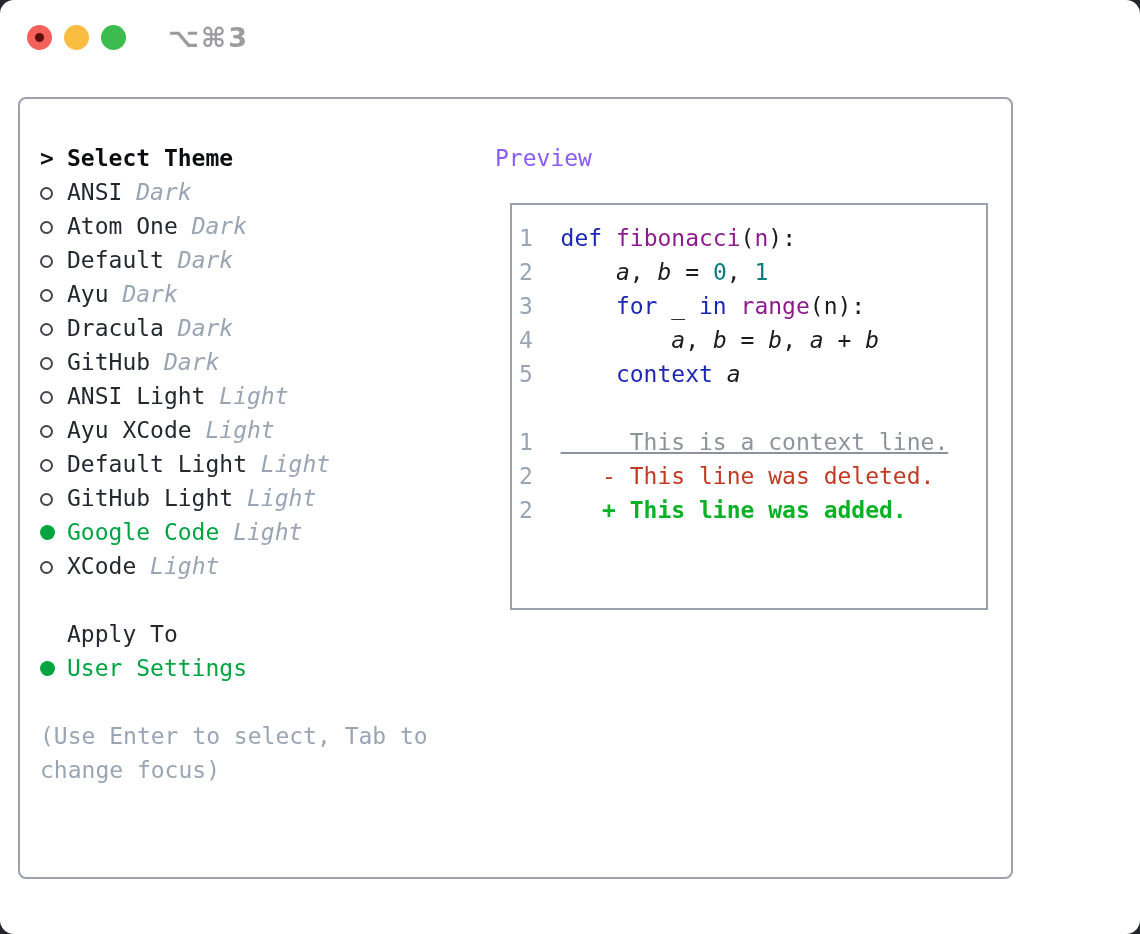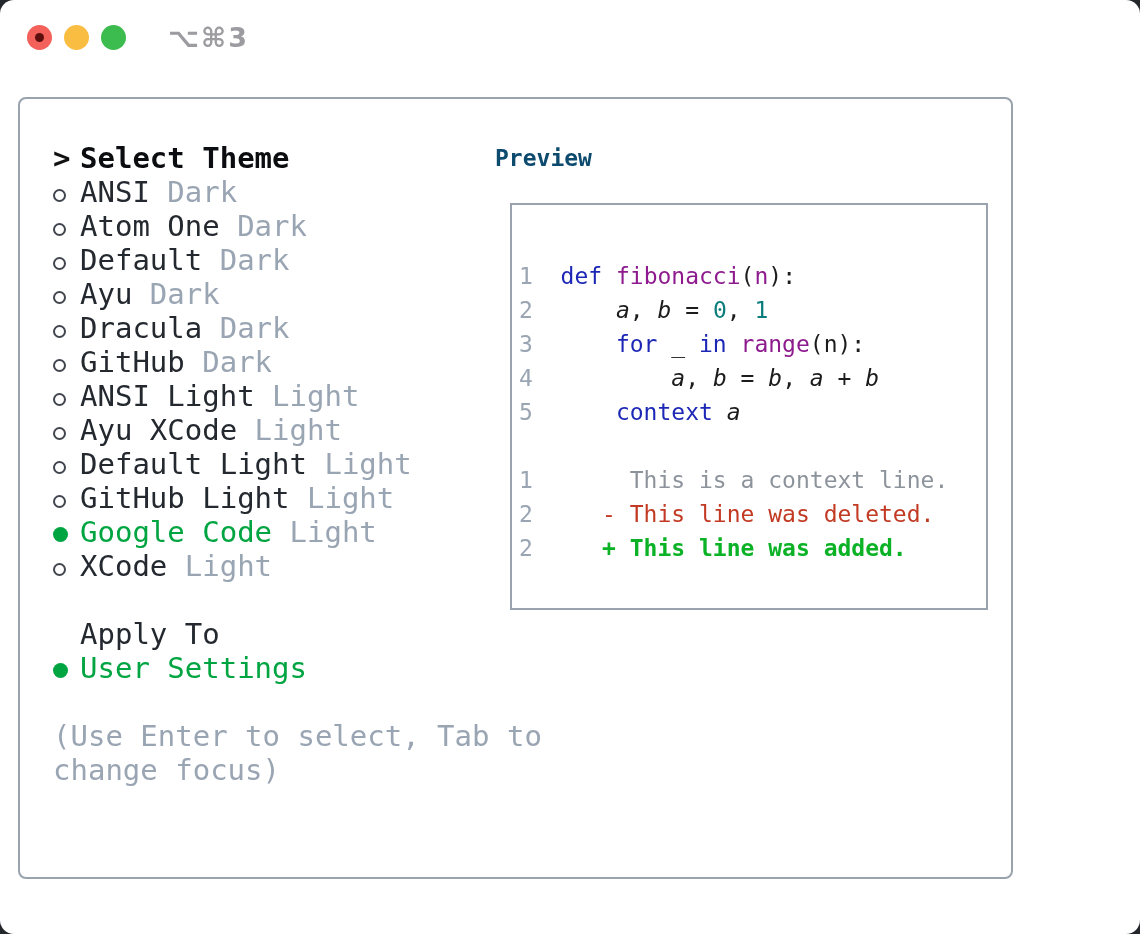--- a/index.html
+++ b/index.html
@@ -26,44 +26,44 @@
   .light.red{background:#f4615a;}
   .light.red::after{content:"";position:absolute;left:50%;top:50%;width:9px;height:9px;margin:-4.5px 0 0 -4.5px;border-radius:50%;background:#5c0f0c;}
   .light.yellow{background:#f9bd41;}
   .light.green{background:#3cbb4e;}
   .win-title{position:absolute;left:168px;top:22px;font-family:"DejaVu Sans",sans-serif;font-weight:600;font-size:27px;color:#9b9ba0;letter-spacing:2px;}
 
   
   .panel{position:absolute;left:18px;top:97px;width:995px;height:782px;border:2px solid var(--border);border-radius:8px;background:#fff;}
 
   
-  .left-col{position:absolute;left:20px;top:42px;font-size:29px;line-height:34px;color:var(--text);white-space:nowrap;margin-left:13px;}
+  .left-col{position:absolute;left:20px;top:42px;font-size:23px;line-height:34px;color:var(--text);white-space:nowrap;}
   .row{height:34px;}
   .sp{height:34px;}
   .bullet{display:inline-block;width:27px;vertical-align:top;}
   .dot{display:inline-block;width:13px;height:13px;border:2px solid #41464e;border-radius:50%;margin-top:9px;}
   .dot.sel{width:15px;height:15px;border:none;background:var(--green-ui);margin-top:8px;}
   .cursor{font-weight:bold;color:#111;}
   .hdr{font-weight:bold;color:#0b0d10;}
   .t-name{color:var(--text);}
   .t-name.sel{color:var(--green-ui);}
-  .t-var{color:var(--muted);}
+  .t-var{color:var(--muted);font-style:italic;}
   .help{color:var(--muted);}
 
   
-  .preview-label{position:absolute;left:475px;top:42px;height:34px;line-height:34px;font-size:23px;font-weight:bold;color:#0c4a6e;}
-  .preview-box{position:absolute;left:490px;top:104px;width:478px;height:407px;border:2px solid var(--border);background:#fff;padding:54px 0 0 7px;overflow:hidden;}
+  .preview-label{position:absolute;left:475px;top:42px;height:34px;line-height:34px;font-size:23px;font-weight:normal;color:#8b5cf6;}
+  .preview-box{position:absolute;left:490px;top:104px;width:478px;height:407px;border:2px solid var(--border);background:#fff;padding:16px 0 0 7px;overflow:hidden;}
   .cl{height:34px;line-height:34px;font-size:23px;white-space:pre;color:#1c1c1c;}
   .ln{display:inline-block;width:3ch;color:var(--muted);}
   .tok.kw{color:var(--kw);}
   .tok.fn{color:var(--fn);}
   .tok.lit{color:var(--lit);}
   .tok.pl{color:#1c1c1c;}
   .tok.var{color:#1c1c1c;font-style:italic;}
-  .tok.ctx{color:var(--ctx);}
+  .tok.ctx{color:var(--ctx);text-decoration:underline;}
   .tok.del{color:var(--red-del);margin-top:13px;}
   .tok.add{color:var(--green-add);font-weight:bold;}
 </style>
 </head>
 <body>
 
 <div class="window">
 
   <div class="titlebar">
     <div class="lights">

